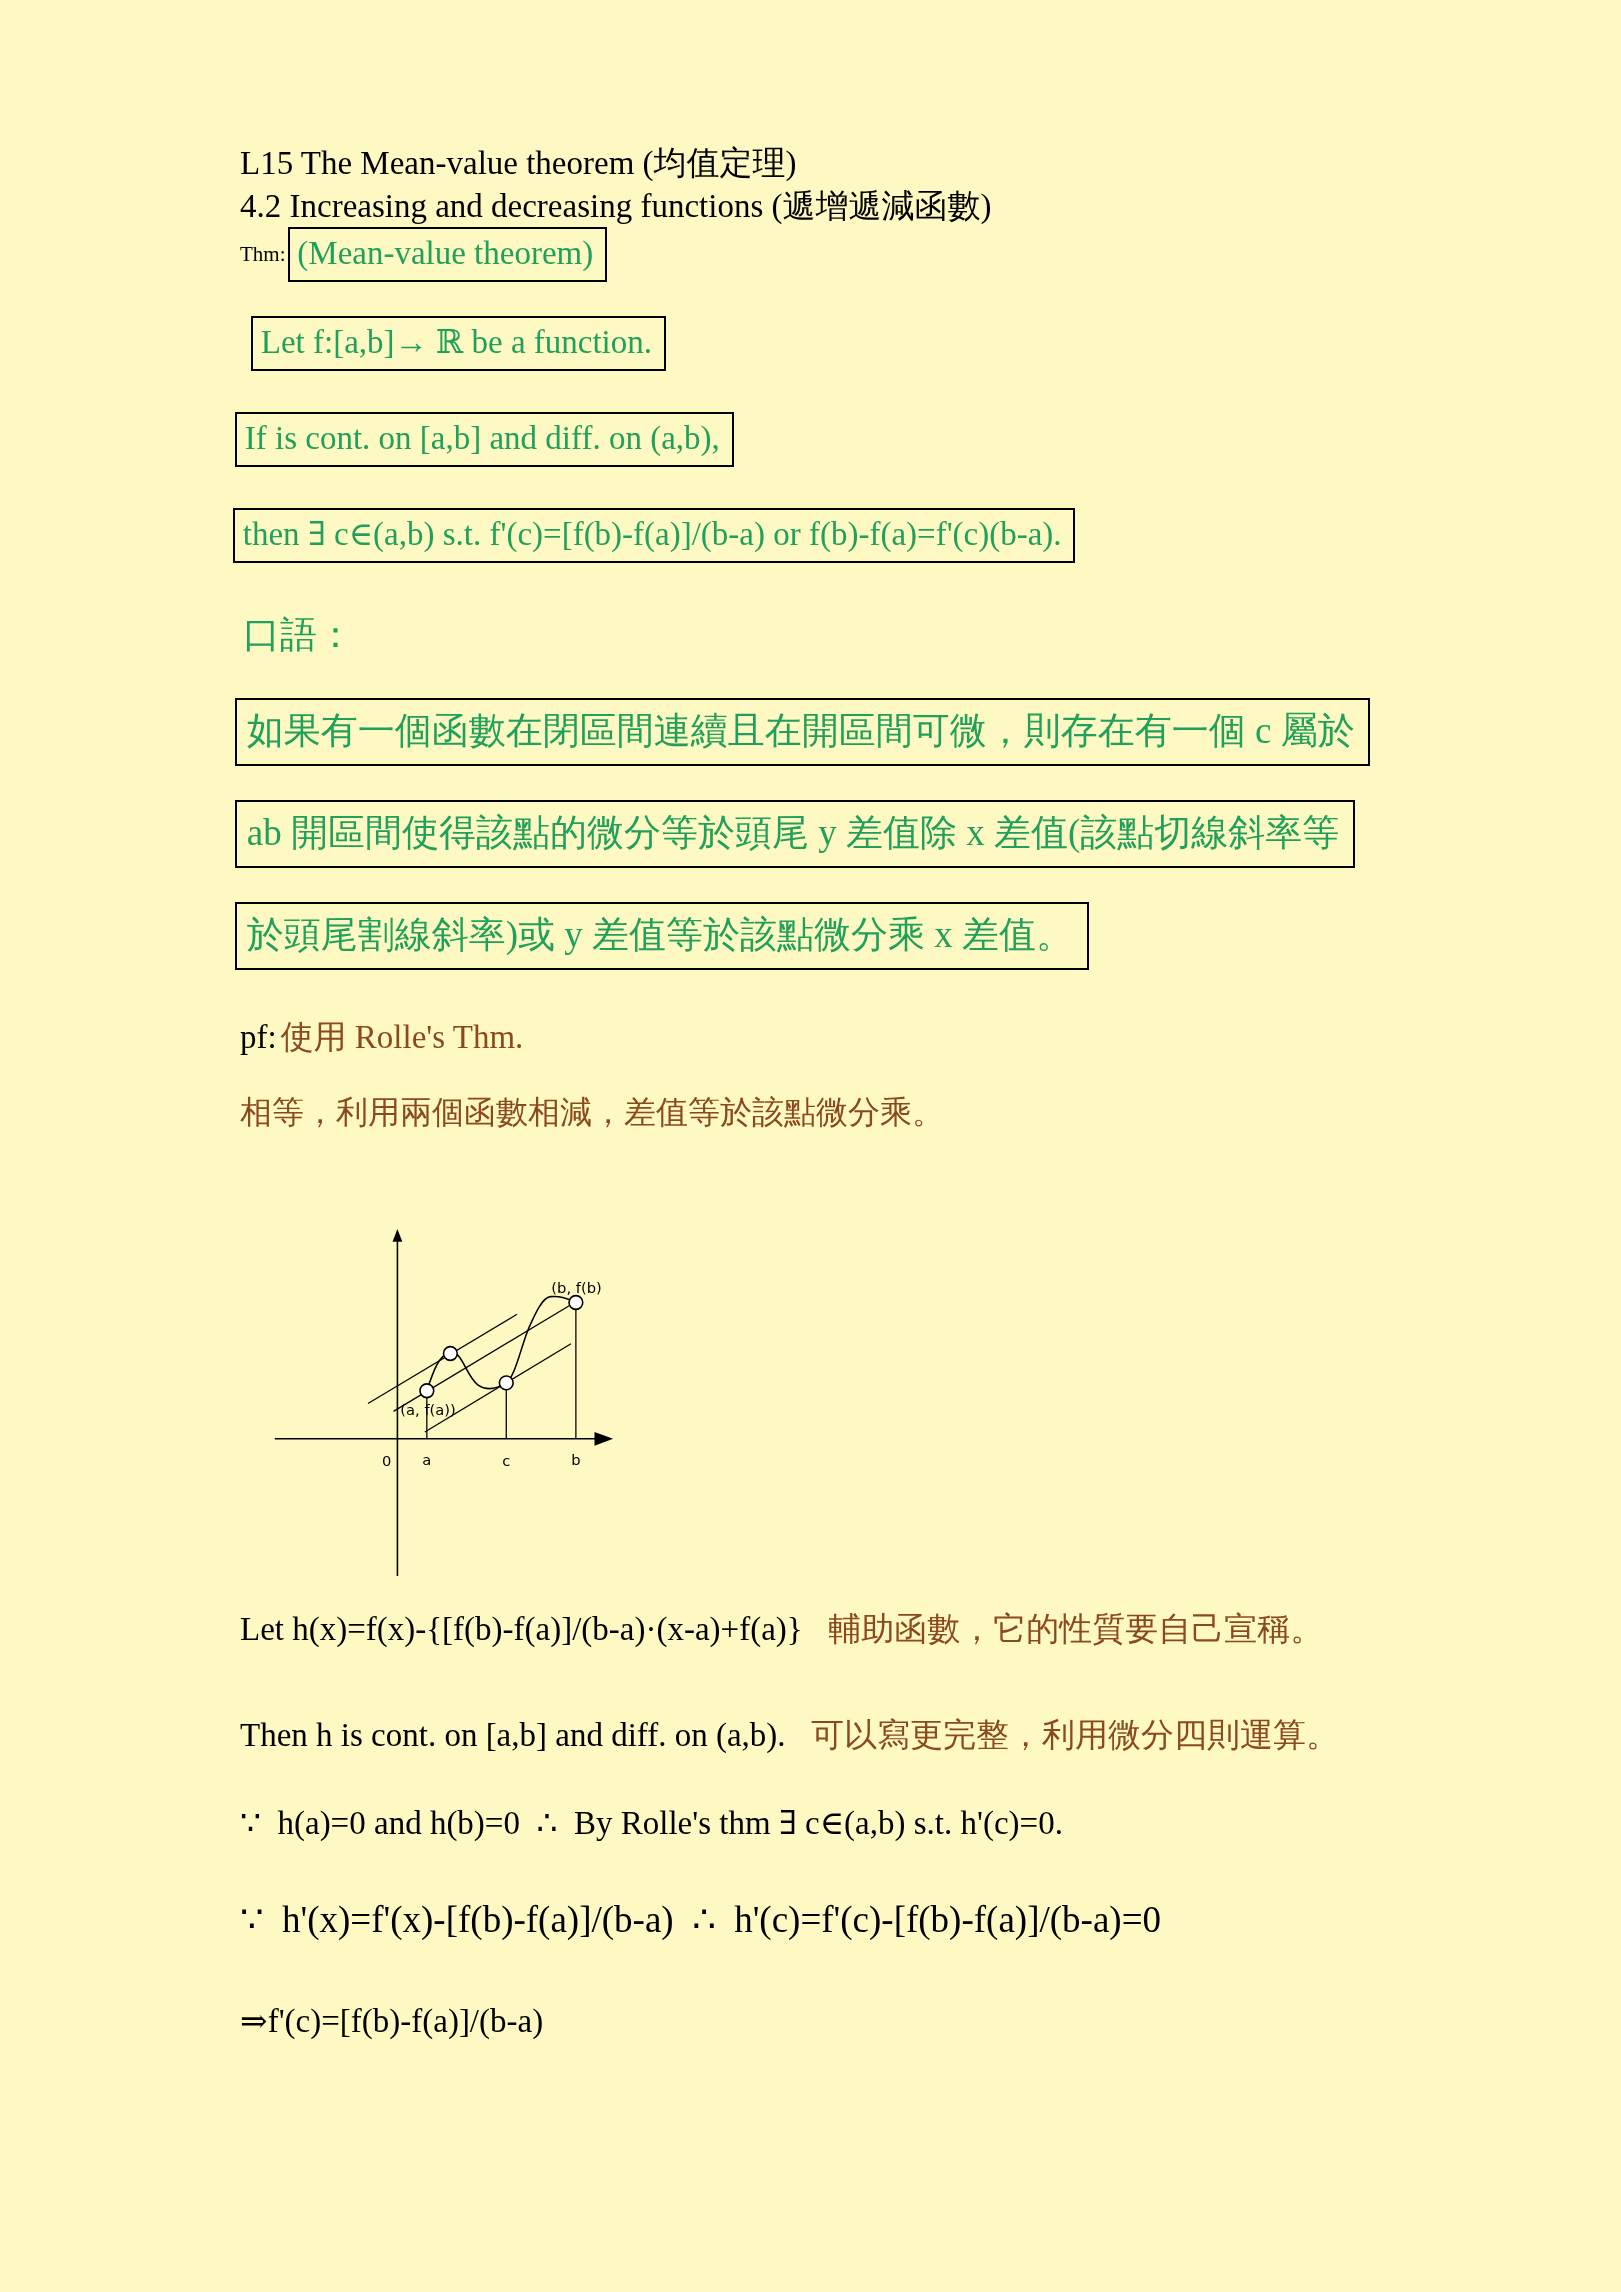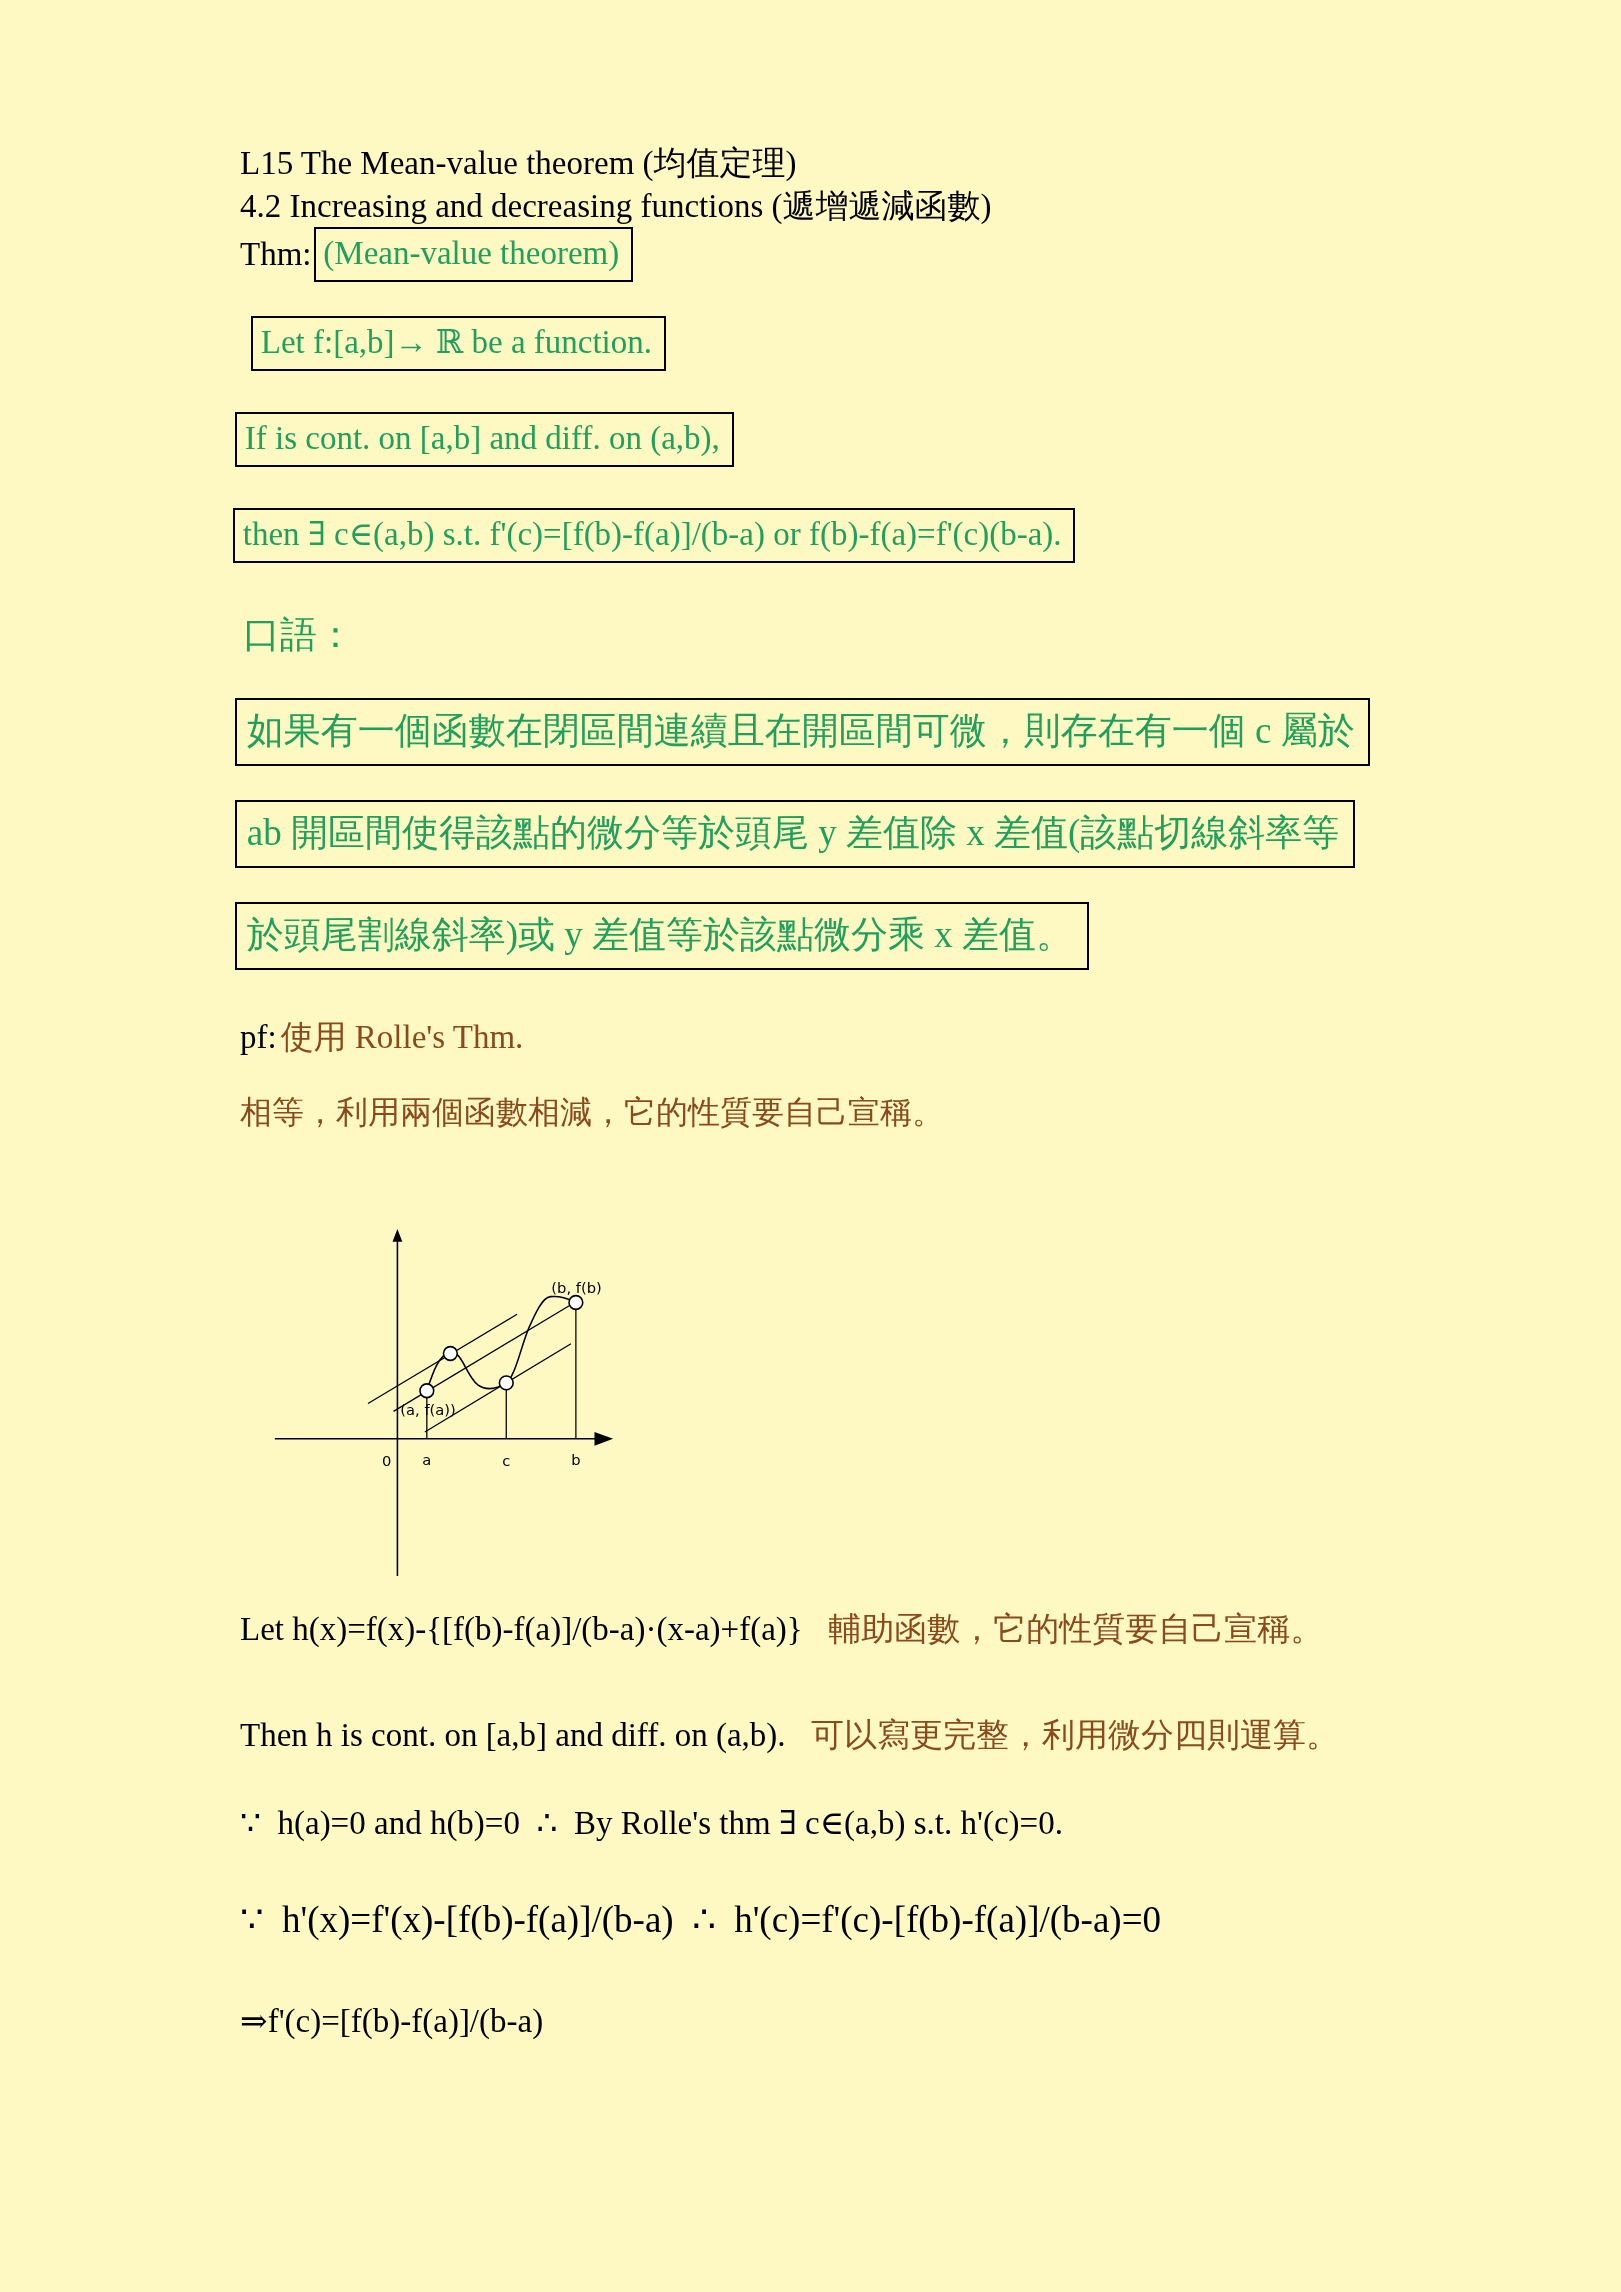--- a/index.html
+++ b/index.html
@@ -34,21 +34,21 @@
     border: 2.9px solid #000;
     padding: 7.8px 13.7px 9.8px 9.8px;
     font-size: 37px;
     line-height: 1.25;
   }
 
   #header1 { top: 143px; left: 240px; }
   #header2 { top: 186px; left: 240px; }
 
   #thmline { top: 227px; left: 240px; display: flex; align-items: center; }
-  #thmline .thm-label { font-size: 33px; margin-right: 2px; }
+  #thmline .thm-label { font-size: 21px; margin-right: 2px; }
 
   #hyp1-box { top: 316px; left: 235px; padding-left: 16px; }
   #hyp2-box { top: 412px; left: 235px; }
   #concl-box { top: 508px; left: 233px; }
 
   #colloq-label { top: 610px; left: 243px; font-size: 37px; }
 
   #cbox1 { top: 698px; left: 235px; }
   #cbox2 { top: 800px; left: 235px; }
   #cbox3 { top: 902px; left: 235px; }
@@ -108,21 +108,21 @@
   </div>
   <div class="abs" id="cbox3">
     <span class="cbox green">於頭尾割線斜率)或 y 差值等於該點微分乘 x 差值。</span>
   </div>
 
   <div class="abs" id="pfline">
     <span>pf:</span><span class="brown pf-note">使用 Rolle's Thm.</span>
   </div>
 
   <div class="abs brown" id="qa">
-    <div>相等，利用兩個函數相減，它的性質要自己宣稱。</div>
+    <div>相等，利用兩個函數相減，差值等於該點微分乘。</div>
   </div>
 
   <div class="abs" id="figure-wrap">
     <svg width="412" height="353" viewBox="0 0 420 360">
 
       <line class="stroke" x1="137" y1="12" x2="137" y2="356"></line>
       <polygon points="137,2 132,15 142,15" fill="#000"></polygon>
       <line class="stroke" x1="12" y1="216" x2="342" y2="216"></line>
       <polygon points="357,216 338,209 338,223" fill="#000"></polygon>
 

